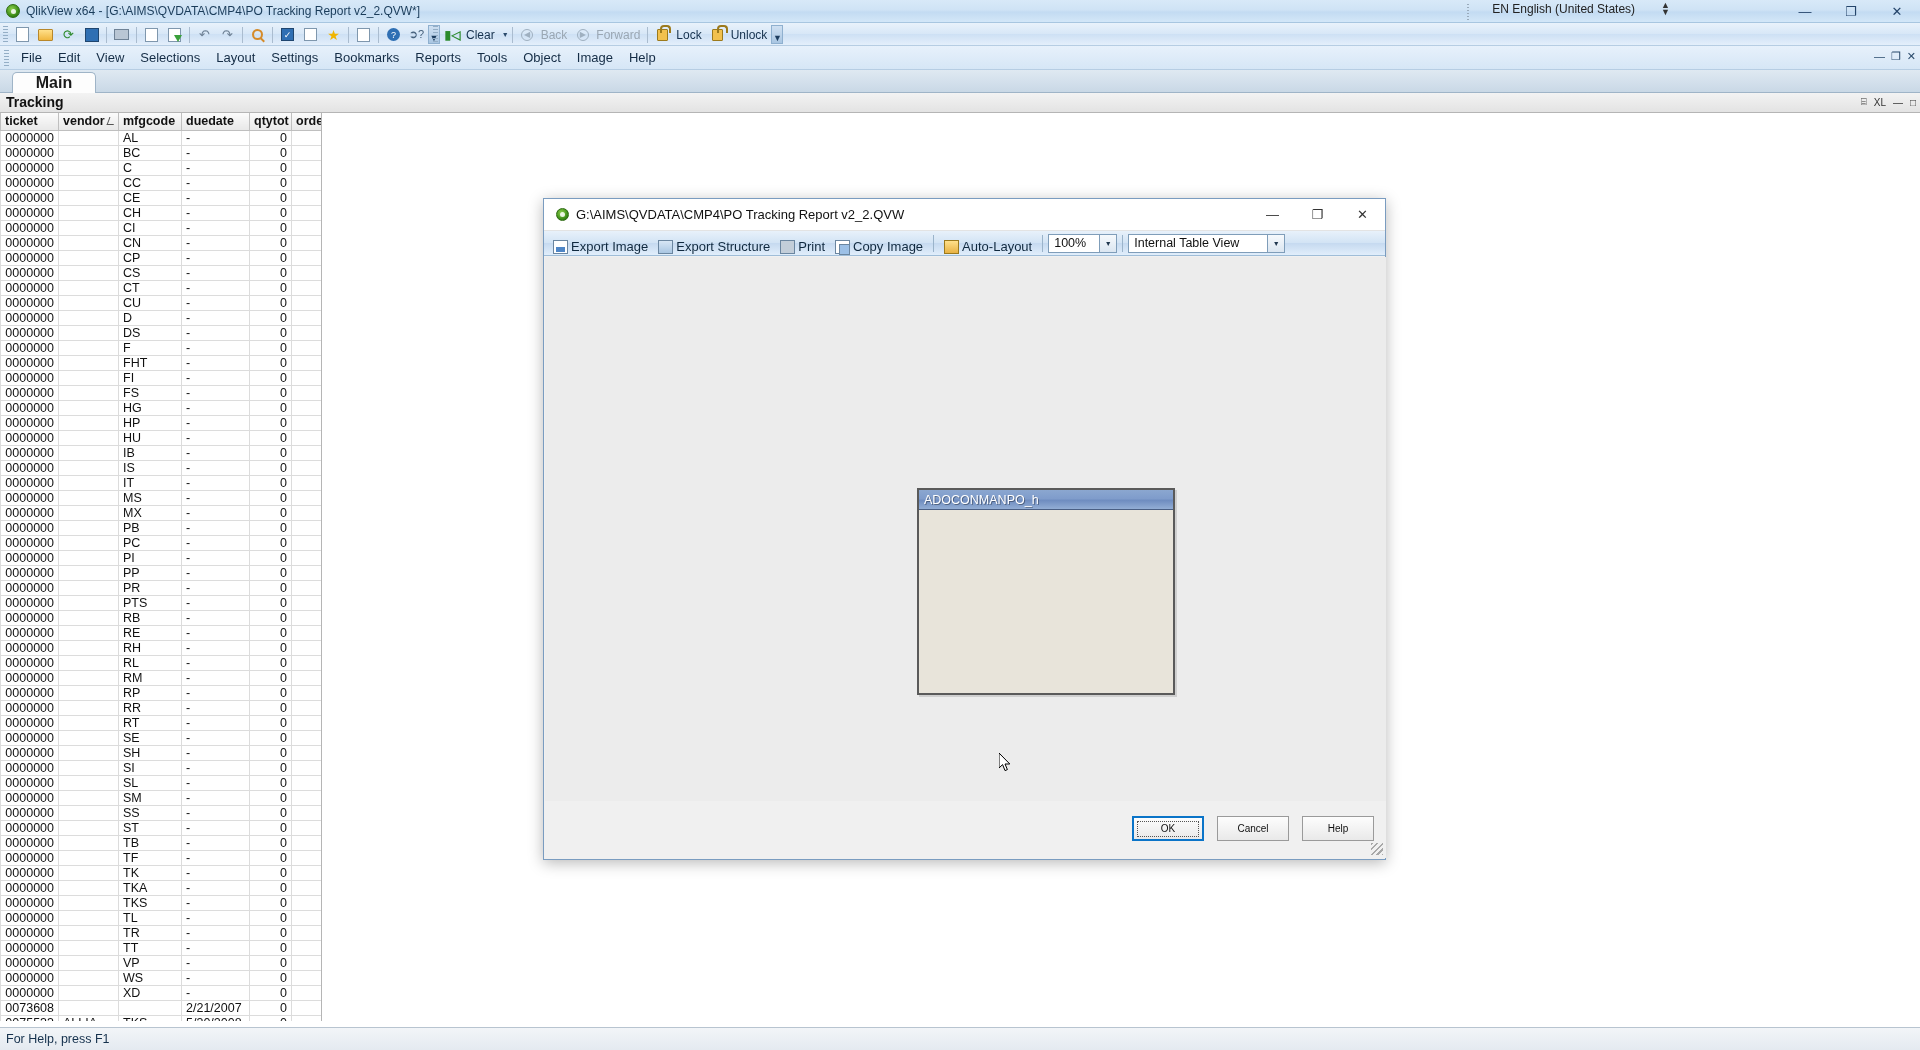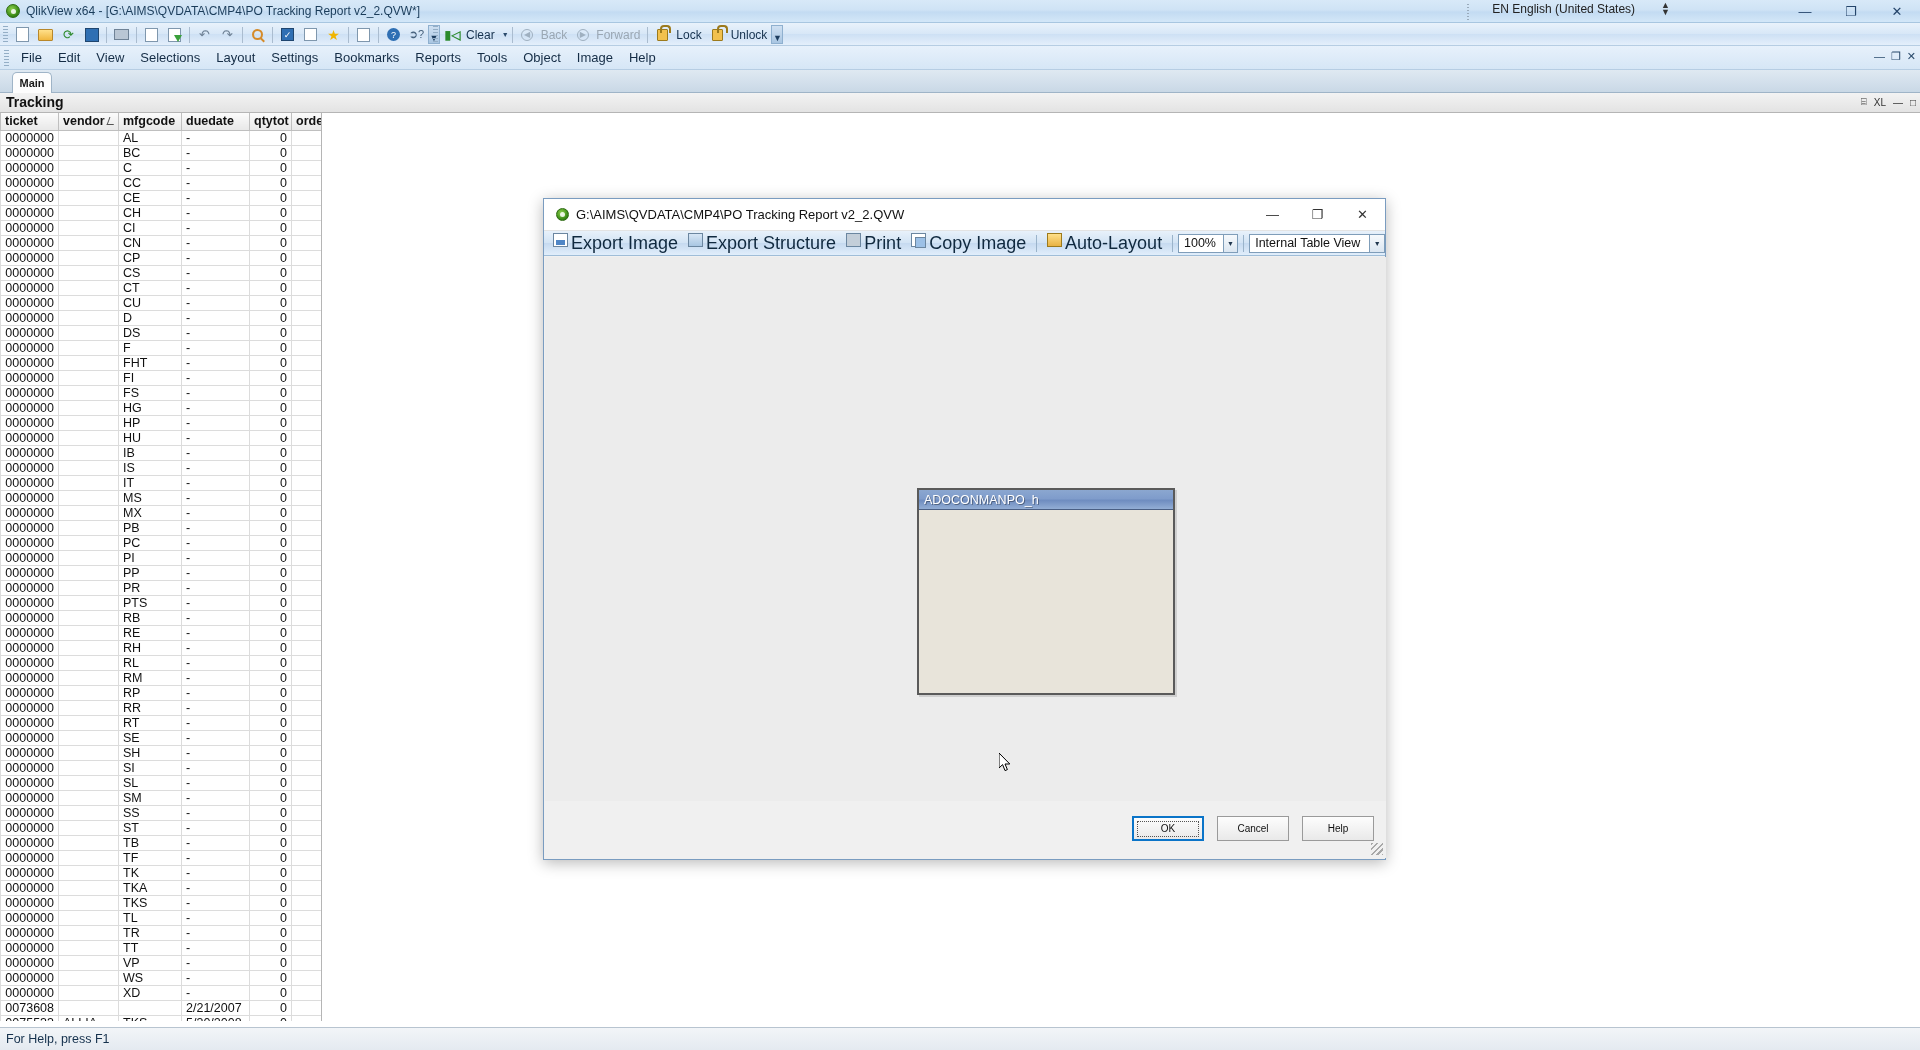--- a/index.html
+++ b/index.html
@@ -107,25 +107,25 @@
   #menubar .mitem { padding: 3px 8px; font-size: 13px; color: #142c45; cursor: default; }
   #menubar .mdcbtns { position:absolute; right:4px; top:4px; display:flex; gap:6px; color:#2a4a6b; font-size:11px;}
 
   
   #tabrow {
     position: absolute; left:0; top:70px; width:1920px; height:23px;
     background: linear-gradient(to bottom,#dfe9f2,#c9d8e6);
     border-bottom: 1px solid #9fb4c7;
   }
   #tabrow .tab {
-    position:absolute; left: 12px; top: 2px; width: 40px; height: 21px;
+    position:absolute; left: 12px; top: 2px; width: 84px; height: 21px;
     background: #fdfdfd; border:1px solid #9fb4c7; border-bottom:none;
     border-radius: 5px 5px 0 0;
     display:flex;align-items:center;justify-content:center;
-    font-size:11px;font-weight:bold;color:#1a1a1a;
+    font-size:16px;font-weight:bold;color:#1a1a1a;
   }
 
   
   #objcaption {
     position:absolute; left:0; top:93px; width:1920px; height:20px;
     background: linear-gradient(to bottom,#f3f3f3,#e3e3e3);
     border-bottom:1px solid #b5b5b5;
   }
   #objcaption .otitle {
     position:absolute; left:6px; top:1px; font-size:14px; font-weight:bold; color:#111;
@@ -191,21 +191,21 @@
   #dlgtitle .dtext { font-size:13px; color:#111; }
   #dlgtitle .dbtns { margin-left:auto; display:flex; height:32px; }
   #dlgtitle .dbtn { width:45px;height:32px;display:flex;align-items:center;justify-content:center;font-size:13px;color:#333;}
 
   #dlgtoolbar {
     height: 25px;
     background: linear-gradient(to bottom,#e8f1fa 0%,#d3e4f5 48%,#c6daf0 52%,#e1eefb 100%);
     border-bottom:1px solid #9fbdd8;
     display:flex; align-items:center; padding-left: 4px;
   }
-  .dtbtn { display:flex; align-items:flex-start; height:21px; padding:0 5px; font-size:18px; color:#10293f; white-space:nowrap;}
+  .dtbtn { display:flex; align-items:flex-end; height:21px; padding:0 5px; font-size:13px; color:#10293f; white-space:nowrap;}
   .dtsep { width:1px;height:17px;background:#9ab3ca;margin:0 5px; }
   .dticon { width:15px;height:14px;margin-right:3px;position:relative;}
   .ic-expimg{background:#fff;border:1px solid #6b86a0;}
   .ic-expimg::after{content:"";position:absolute;left:2px;bottom:1px;width:9px;height:5px;background:#4f86c6;}
   .ic-expstr{background:linear-gradient(#d7e6f5,#a9c6e2);border:1px solid #6b86a0;}
   .ic-print2{background:#c3ced9;border:1px solid #6b86a0;}
   .ic-copy{background:#fff;border:1px solid #6b86a0;}
   .ic-copy::after{content:"";position:absolute;left:3px;top:3px;width:9px;height:9px;background:#9cc0e6;border:1px solid #6b86a0;}
   .ic-auto{background:linear-gradient(#ffe08a,#e8b243);border:1px solid #9c7a1c;}
 

